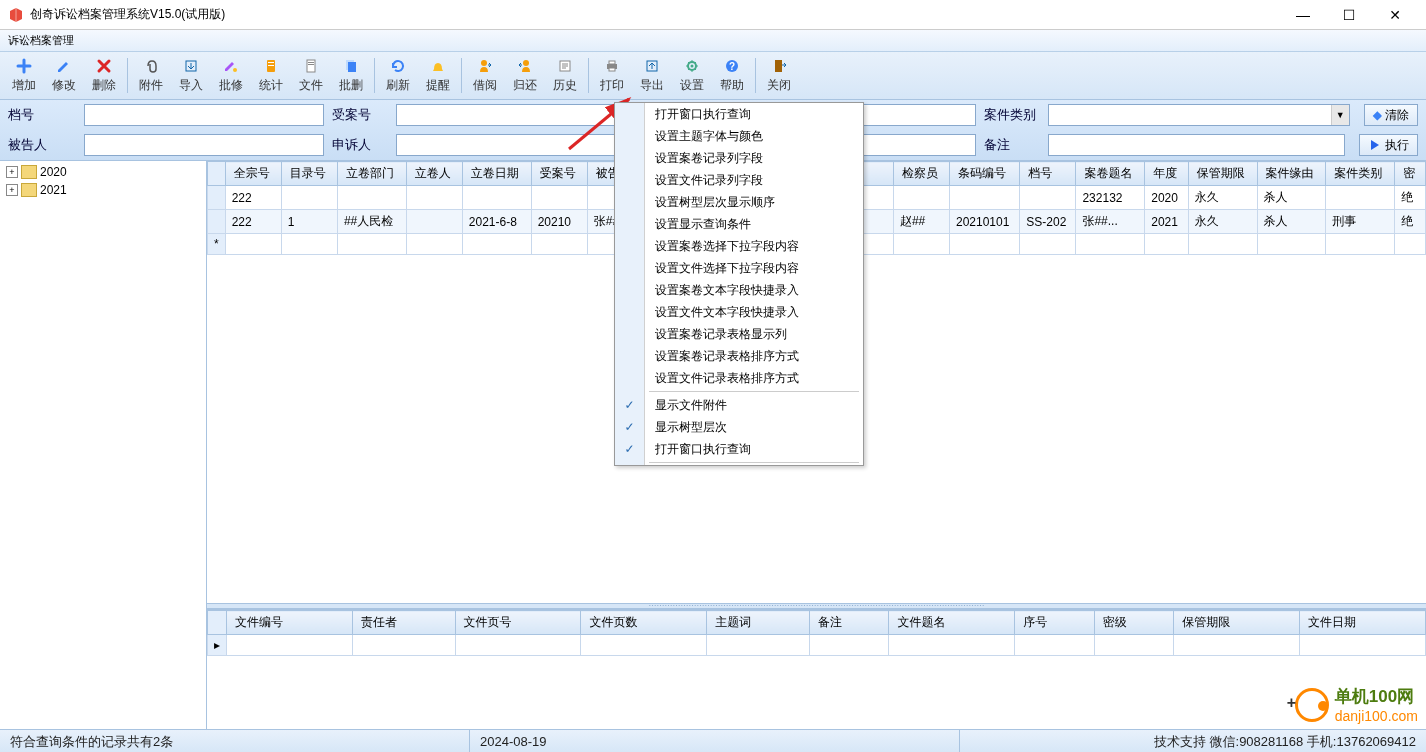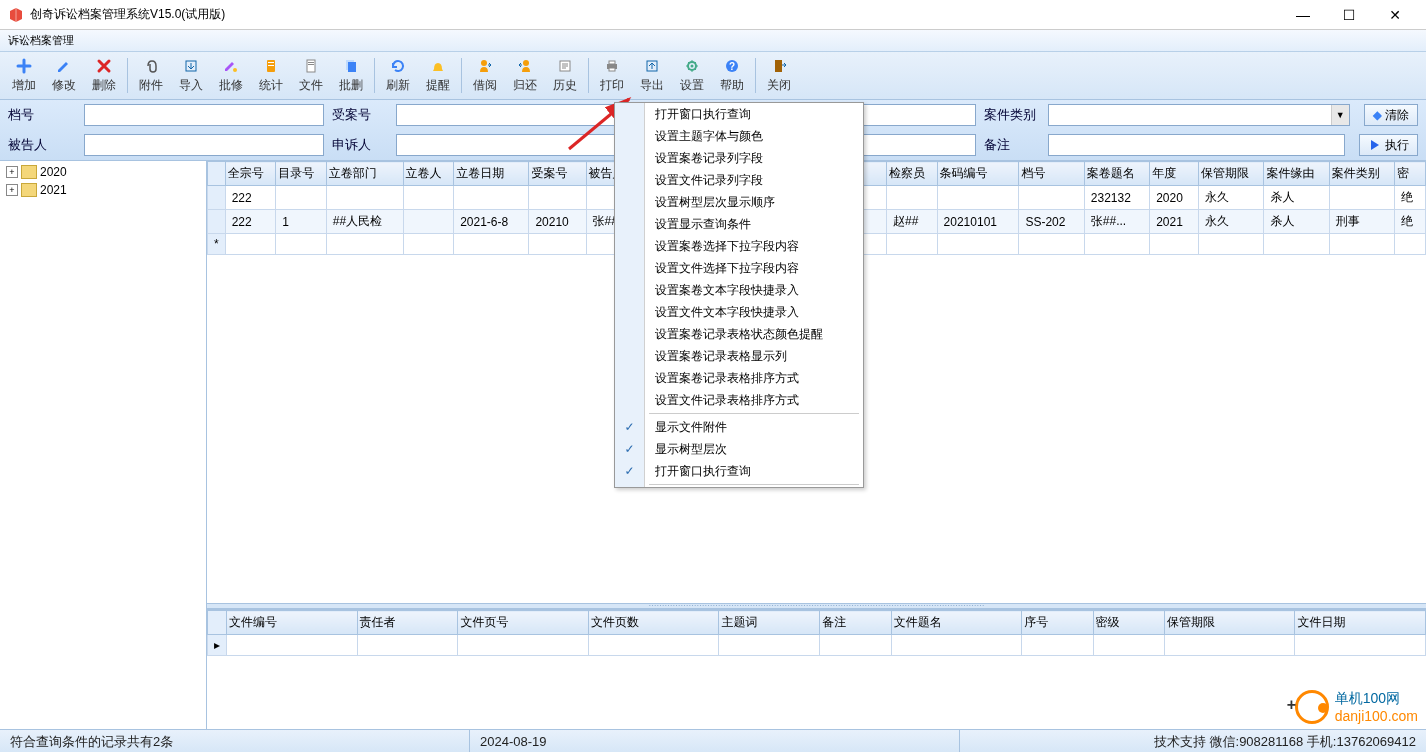--- a/index.html
+++ b/index.html
@@ -21,21 +21,21 @@
 .clear-btn, .exec-btn { height: 22px; padding: 0 8px; background: linear-gradient(to bottom, #f5faff, #dce9f8); border: 1px solid #88a8cc; cursor: pointer; display: flex; align-items: center; font-size: 12px; white-space: nowrap; }
 .exec-btn .bicon { width: 14px; height: 14px; margin-right: 3px; }
 .main-content { display: flex; height: calc(100vh - 30px - 22px - 48px - 60px - 24px); }
 .sidebar { width: 207px; border-right: 1px solid #a8c3e0; background: #fff; overflow: auto; padding: 2px; }
 .tree-item { display: flex; align-items: center; height: 18px; padding-left: 4px; cursor: pointer; font-size: 12px; }
 .tree-item .expander { width: 12px; height: 12px; border: 1px solid #888; display: flex; align-items: center; justify-content: center; font-size: 9px; margin-right: 3px; background: #fff; }
 .tree-item .folder-icon { width: 16px; height: 14px; background: #f4d77a; border: 1px solid #c9a83a; margin-right: 3px; }
 .content-area { flex: 1; display: flex; flex-direction: column; overflow: hidden; }
 .table-wrap { flex: 1; overflow: auto; background: #fff; position: relative; }
 table { border-collapse: collapse; width: max-content; min-width: 100%; }
-th { background: linear-gradient(to bottom, #eef4fc, #d6e6f7); border: 1px solid #a8c3e0; padding: 3px 2px; font-weight: normal; font-size: 12px; text-align: left; white-space: nowrap; height: 20px; }
+th { background: linear-gradient(to bottom, #eef4fc, #d6e6f7); border: 1px solid #a8c3e0; padding: 3px 8px; font-weight: normal; font-size: 12px; text-align: left; white-space: nowrap; height: 20px; }
 td { border: 1px solid #c8d8ec; padding: 3px 6px; font-size: 12px; white-space: nowrap; height: 20px; background: #fff; }
 tr.alt td { background: #f0f6fd; }
 .row-indicator { width: 12px; background: #e3eefb !important; text-align: center; }
 .splitter { height: 6px; background: #d6e6f7; border-top: 1px solid #a8c3e0; border-bottom: 1px solid #a8c3e0; cursor: ns-resize; position: relative; }
 .splitter::after { content: "⋯⋯⋯⋯⋯⋯⋯⋯⋯⋯⋯⋯⋯⋯⋯⋯⋯⋯⋯⋯⋯⋯⋯⋯⋯⋯⋯⋯⋯⋯⋯⋯⋯⋯⋯⋯⋯⋯⋯⋯⋯⋯"; color: #88a8cc; font-size: 8px; position: absolute; width: 100%; text-align: center; top: -3px; overflow: hidden; }
 .bottom-table { height: 120px; overflow: auto; background: #fff; border-top: 1px solid #a8c3e0; }
 .statusbar { height: 24px; background: linear-gradient(to bottom, #e8f1fb, #d6e6f7); border-top: 1px solid #a8c3e0; display: flex; align-items: flex-start; font-size: 13px; color: #222; }
 .statusbar .cell { padding: 0 10px; border-right: 1px solid #a8c3e0; height: 100%; display: flex; align-items: center; }
 .statusbar .spacer { flex: 1; }
 .dropdown-menu { position: absolute; left: 614px; top: 102px; width: 250px; background: #fff; border: 1px solid #999; box-shadow: 2px 2px 4px rgba(0,0,0,0.2); z-index: 100; }
@@ -45,21 +45,21 @@
 .menu-sep-wrap { display: flex; }
 .menu-sep-wrap .menu-check-col { height: 5px; }
 .menu-sep-line { flex: 1; height: 5px; position: relative; }
 .menu-sep-line::after { content: ""; position: absolute; left: 4px; right: 4px; top: 2px; height: 1px; background: #ccc; }
 .check-icon { color: #2b6cb0; font-size: 12px; }
 .arrow-annotation { position: absolute; left: 564px; top: 94px; z-index: 99; pointer-events: none; }
 .logo-watermark { position: absolute; right: 8px; bottom: 28px; display: flex; align-items: center; gap: 6px; z-index: 50; }
 .logo-circle { width: 34px; height: 34px; border: 3px solid #ff8800; border-radius: 50%; position: relative; }
 .logo-circle::after { content: ""; position: absolute; width: 10px; height: 10px; background: #ff8800; border-radius: 50%; right: -2px; top: 10px; }
 .logo-text { display: flex; flex-direction: column; font-size: 11px; }
-.logo-text .cn { font-size: 14px; font-weight: normal; color: #0369a1; }
+.logo-text .cn { font-size: 17px; font-weight: bold; color: #4d7c0f; }
 .logo-text .en { color: #ff8800; font-size: 14px; }
 .combo { position: relative; }
 .combo-btn { position: absolute; right: 1px; top: 1px; width: 18px; height: 20px; background: #e8e8e8; border-left: 1px solid #ccc; display: flex; align-items: center; justify-content: center; font-size: 9px; cursor: pointer; }
 </style>
 </head>
 <body>
 
 <div class="titlebar">
   <span class="app-icon">
     <svg width="16" height="16">
@@ -484,24 +484,20 @@
       <div class="menu-item">
         <div class="menu-check-col"></div>
         <span class="menu-label">设置案卷文本字段快捷录入</span>
       </div>
       <div class="menu-item">
         <div class="menu-check-col"></div>
         <span class="menu-label">设置文件文本字段快捷录入</span>
       </div>
       <div class="menu-item">
         <div class="menu-check-col"></div>
-        <span class="menu-label">设置案卷记录表格状态颜色提醒</span>
-      </div>
-      <div class="menu-item">
-        <div class="menu-check-col"></div>
         <span class="menu-label">设置案卷记录表格显示列</span>
       </div>
       <div class="menu-item">
         <div class="menu-check-col"></div>
         <span class="menu-label">设置案卷记录表格排序方式</span>
       </div>
       <div class="menu-item">
         <div class="menu-check-col"></div>
         <span class="menu-label">设置文件记录表格排序方式</span>
       </div>

